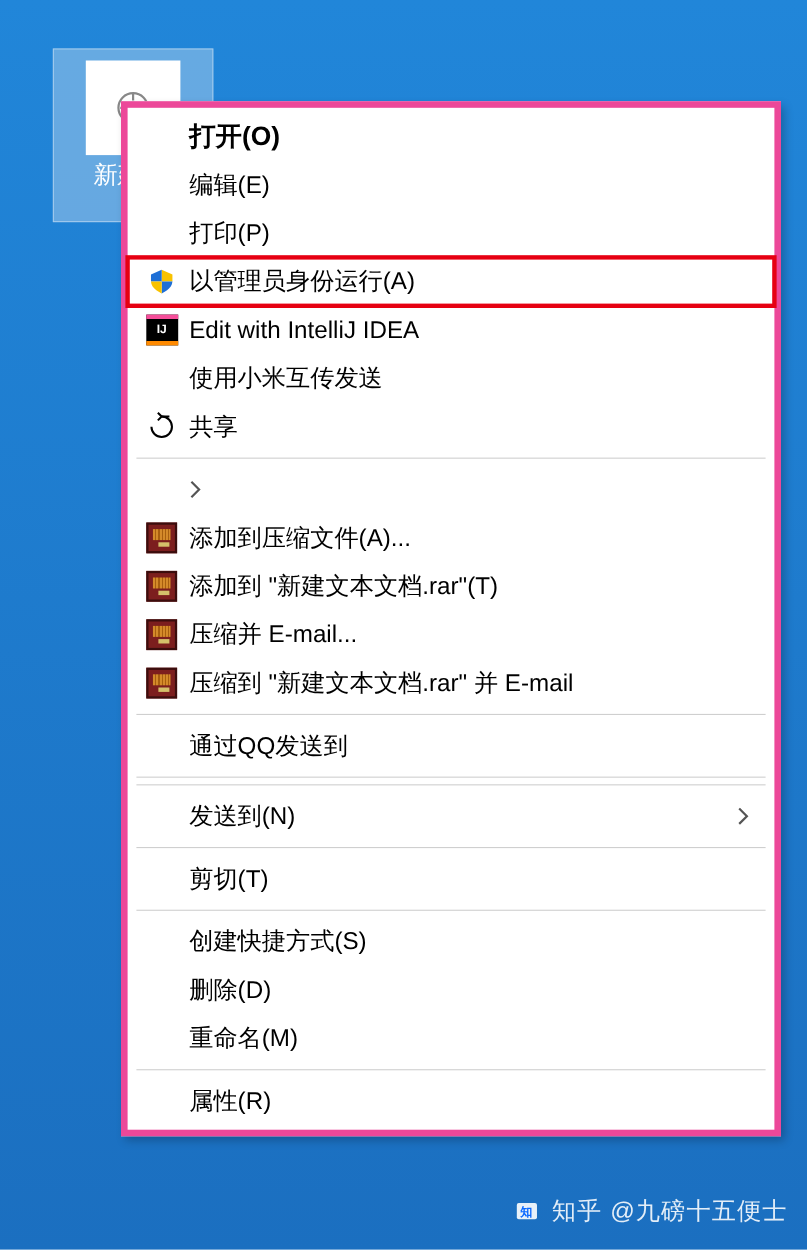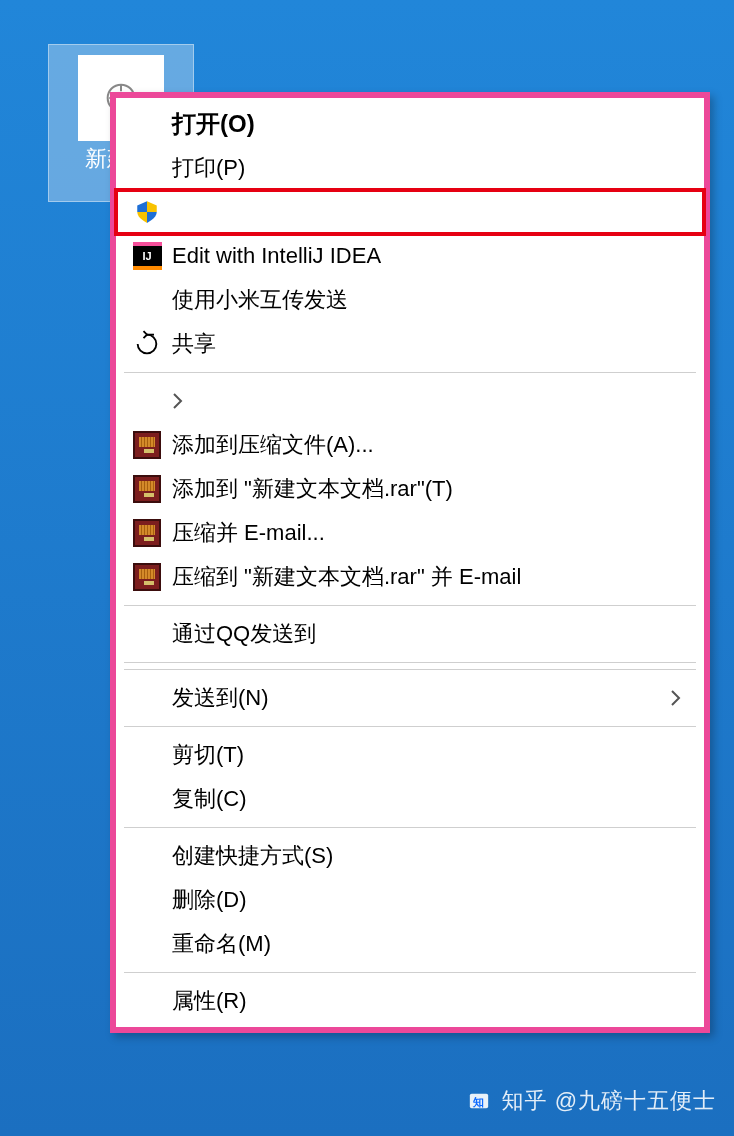--- a/index.html
+++ b/index.html
@@ -138,36 +138,41 @@
 档</div>
 </div>
 
 <div class="context-menu">
 
   <div class="menu-item bold">
     <span class="icon-slot"></span>
     <span class="label">打开(O)</span>
   </div>
 
+  <div class="menu-item">
+    <span class="icon-slot"></span>
+    <span class="label">编辑(E)</span>
+  </div>
 
   <div class="menu-item">
     <span class="icon-slot"></span>
     <span class="label">打印(P)</span>
   </div>
 
   <div class="menu-item highlighted">
     <span class="icon-slot">
       <svg class="shield" viewBox="0 0 24 24">
         <path d="M12 2 L21 6 V12 C21 18 12 22 12 22 C12 22 3 18 3 12 V6 Z" fill="#fff"></path>
         <path d="M12 2 L21 6 V12 L12 12 Z" fill="#f8c200"></path>
         <path d="M12 2 L3 6 V12 L12 12 Z" fill="#1e6fd6"></path>
         <path d="M12 12 L21 12 C21 18 12 22 12 22 Z" fill="#1e6fd6"></path>
         <path d="M12 12 L3 12 C3 18 12 22 12 22 Z" fill="#f8c200"></path>
       </svg>
     </span>
+    <span class="label">以管理员身份运行(A)</span>
   </div>
 
   <div class="menu-item">
     <span class="icon-slot">
         <span class="ij-icon">IJ</span>
       </span>
     <span class="label">Edit with IntelliJ IDEA</span>
   </div>
 
   <div class="menu-item">
@@ -247,24 +252,20 @@
     </span>
   </div>
 
   <div class="menu-sep"></div>
 
   <div class="menu-item">
     <span class="icon-slot"></span>
     <span class="label">剪切(T)</span>
   </div>
 
-  <div class="menu-item">
-    <span class="icon-slot"></span>
-    <span class="label">复制(C)</span>
-  </div>
 
   <div class="menu-sep"></div>
 
   <div class="menu-item">
     <span class="icon-slot"></span>
     <span class="label">创建快捷方式(S)</span>
   </div>
 
   <div class="menu-item">
     <span class="icon-slot"></span>

